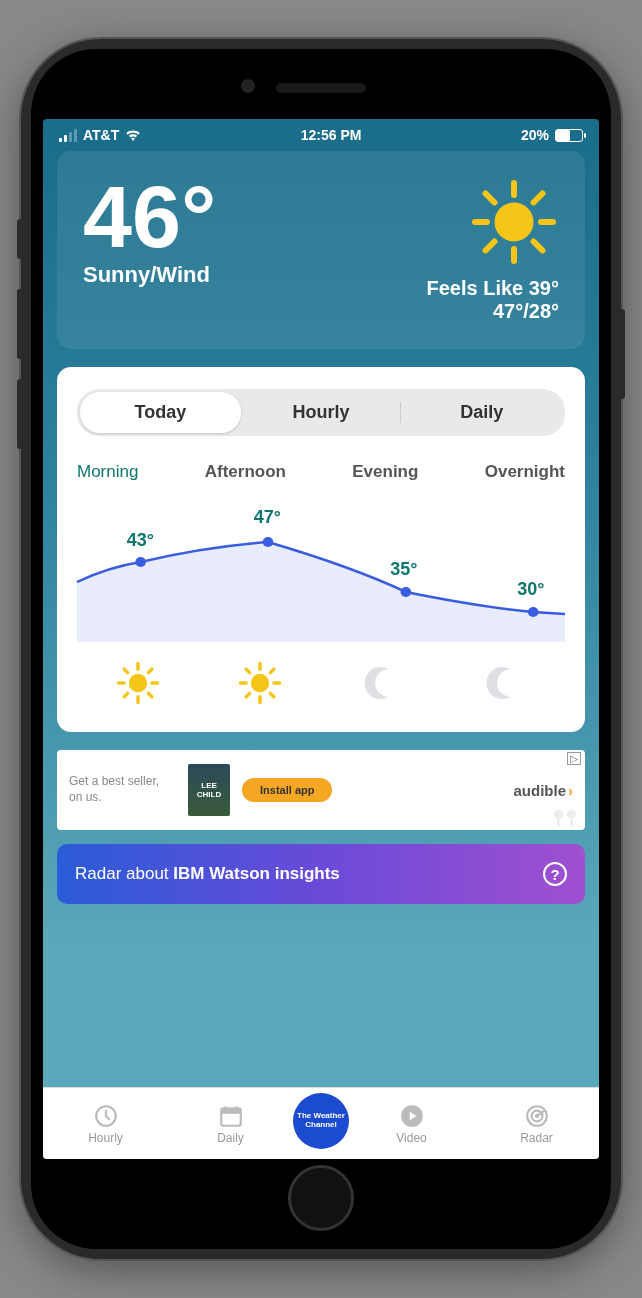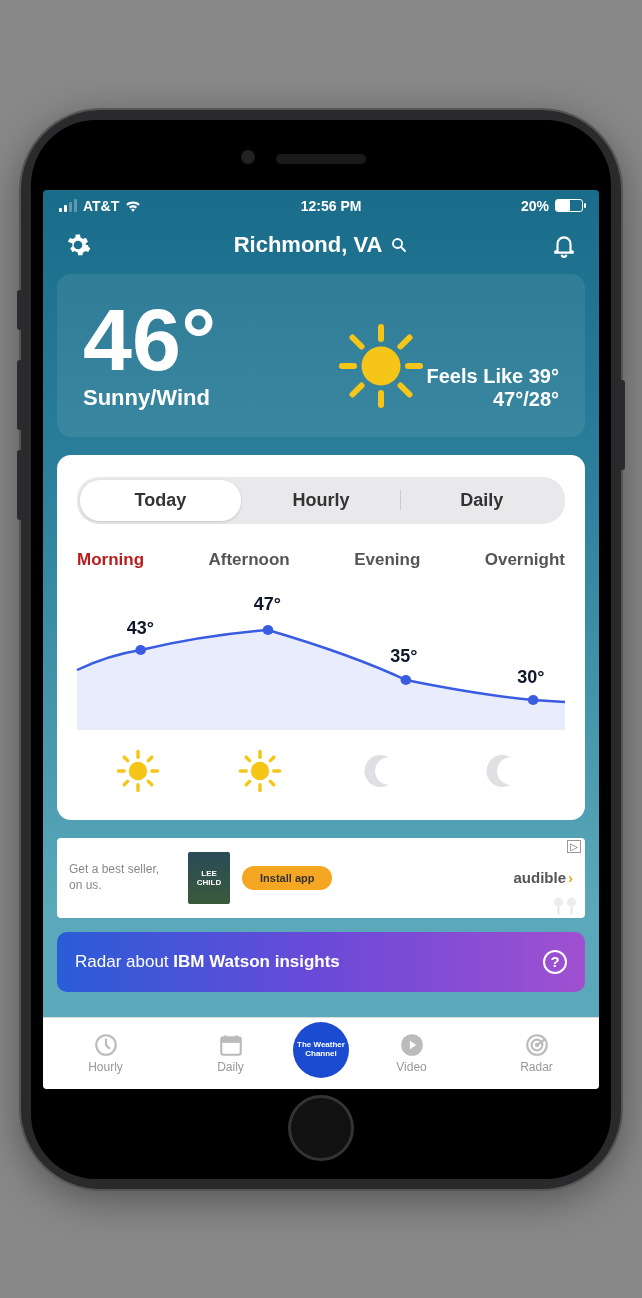--- a/index.html
+++ b/index.html
@@ -1,19 +1,19 @@
 <!DOCTYPE html>
 <html><head>
 <meta charset="utf-8">
 <style>
 * { margin: 0; padding: 0; box-sizing: border-box; font-family: -apple-system, BlinkMacSystemFont, "Segoe UI", sans-serif; }
 body { background: #888; width: 642px; height: 1298px; display: flex; align-items: center; justify-content: center; }
 
 .phone-frame {
-  width: 600px; height: 1079px; background: #2a2a2c; border-radius: 80px;
+  width: 600px; height: 1220px; background: #2a2a2c; border-radius: 80px;
   padding: 10px; position: relative; box-shadow: 0 0 0 2px #555, 0 10px 40px rgba(0,0,0,.4);
 }
 .phone-inner {
   width: 100%; height: 100%; background: #000; border-radius: 65px; padding: 70px 12px 90px; position: relative;
 }
 .speaker { position: absolute; top: 34px; left: 50%; transform: translateX(-50%); width: 90px; height: 10px; background: #1a1a1a; border-radius: 5px; }
 .camera { position: absolute; top: 30px; left: calc(50% - 80px); width: 14px; height: 14px; background: #222; border-radius: 50%; }
 .home-btn { position: absolute; bottom: 18px; left: 50%; transform: translateX(-50%); width: 66px; height: 66px; border: 3px solid #333; border-radius: 50%; background: #111; }
 
 .side-btn { position: absolute; background: #2a2a2c; border-radius: 3px; }
@@ -46,40 +46,40 @@
 .loc-wrap { display: flex; align-items: center; gap: 8px; font-size: 22px; font-weight: 700; }
 .search-glass { width: 18px; height: 18px; }
 
 .hero {
   margin: 0 14px; background: rgba(255,255,255,.08); border-radius: 14px; padding: 26px;
   display: flex; justify-content: space-between;
 }
 .hero-left { }
 .temp-big { font-size: 88px; font-weight: 800; line-height: .9; }
 .cond { font-size: 22px; font-weight: 700; margin-top: 6px; }
-.hero-right { text-align: right; display:flex; flex-direction:row; align-items:flex-end; justify-content:space-between; }
+.hero-right { text-align: right; display:flex; flex-direction:column; align-items:flex-end; justify-content:space-between; }
 .sun-big { width: 90px; height: 90px; }
 .feels { font-size: 20px; font-weight: 700; margin-top: 10px; }
 .hilo { font-size: 20px; font-weight: 700; }
 
 .card {
   margin: 18px 14px 0; background: #fff; border-radius: 14px; padding: 22px 20px 26px; color:#222;
 }
 .seg { display:flex; background:#e9e9ec; border-radius: 22px; padding:3px; }
 .seg .tab { flex:1; text-align:center; padding:10px 0; font-size:18px; font-weight:700; color:#333; border-radius:20px; position:relative; }
 .seg .tab.active { background:#fff; box-shadow:0 1px 3px rgba(0,0,0,.15); }
 .seg .tab:not(:last-child)::after{ content:""; position:absolute; right:0; top:25%; height:50%; width:1px; background:#ccc; }
 .seg .tab.active::after, .seg .tab.active + .tab::before { display:none; }
 
 .parts { display:flex; justify-content:space-between; margin-top: 26px; font-size:17px; font-weight:600; color:#555; }
-.parts .p.active { font-weight:700; color:#b91c1c; }
+.parts .p.active { font-weight:400; color:#0f766e; }
 
 .chart { position:relative; height: 130px; margin-top: 30px; }
 .chart svg { width:100%; height:100%; overflow:visible; }
-.pt-lbl { position:absolute; color:#0f172a; font-weight:700; font-size:18px; transform:translate(-50%,-100%); white-space:nowrap; }
+.pt-lbl { position:absolute; color:#0f766e; font-weight:700; font-size:18px; transform:translate(-50%,-100%); white-space:nowrap; }
 
 .forecast-icons { display:flex; justify-content:space-around; margin-top: 18px; }
 .fi { width:46px; height:46px; }
 
 .ad { margin: 18px 14px 0; background:#fff; border-radius:4px; padding: 14px 12px; display:flex; align-items:center; gap:12px; color:#888; font-size:12px; position:relative; }
 .ad-book { width:42px; height:52px; background:linear-gradient(180deg,#2a4a5a,#3a5a3a); border-radius:2px; flex-shrink:0; display:flex; align-items:center; justify-content:center; font-size:8px; color:#fff; font-weight:700; text-align:center;margin-left:17px; }
 .ad-btn { background:#f5a623; color:#333; padding:6px 18px; border-radius:14px; font-size:11px; font-weight:600; }
 .ad-txt { flex:0 0 auto; line-height:1.3; }
 .ad-sp { flex:1; }
 .ad-aud { font-weight:700; color:#555; font-size:15px; display:flex; align-items:center; gap:2px; }
@@ -131,35 +131,20 @@
         </div>
         <div class="status-center">12:56 PM</div>
         <div class="status-right">
           <span>20%</span>
           <div class="batt">
               <div class="batt-fill"></div>
             </div>
         </div>
       </div>
 
-      <div class="header">
-        <svg class="gear-icon" viewBox="0 0 24 24">
-            <path fill="#fff" d="M12 8a4 4 0 100 8 4 4 0 000-8zm9.4 4c0 .5 0 1-.1 1.4l2.1 1.6-2 3.5-2.5-1a7.6 7.6 0 01-2.4 1.4l-.4 2.6h-4l-.4-2.6a7.6 7.6 0 01-2.4-1.4l-2.5 1-2-3.5 2.1-1.6a7.7 7.7 0 010-2.8L2.6 9l2-3.5 2.5 1A7.6 7.6 0 019.5 5l.4-2.6h4L14.3 5a7.6 7.6 0 012.4 1.4l2.5-1 2 3.5-2.1 1.6c.1.5.1 1 .1 1.5z"></path>
-          </svg>
-        <div class="loc-wrap">
-          <span>Richmond, VA</span>
-          <svg class="search-glass" viewBox="0 0 24 24">
-              <circle cx="10" cy="10" r="6" fill="none" stroke="#fff" stroke-width="2.5"></circle>
-              <line x1="15" y1="15" x2="20" y2="20" stroke="#fff" stroke-width="2.5" stroke-linecap="round"></line>
-            </svg>
-        </div>
-        <svg class="bell-icon" viewBox="0 0 24 24">
-            <path fill="none" stroke="#fff" stroke-width="2" d="M6 18V11a6 6 0 1112 0v7h2v1H4v-1h2zm4 3a2 2 0 004 0"></path>
-          </svg>
-      </div>
 
       <div class="hero">
         <div class="hero-left">
           <div class="temp-big">46°</div>
           <div class="cond">Sunny/Wind</div>
         </div>
         <div class="hero-right">
           <svg class="sun-big" viewBox="0 0 60 60">
             <circle cx="30" cy="30" r="13" fill="#f5c518"></circle>
             <g stroke="#f5c518" stroke-width="4" stroke-linecap="round">

